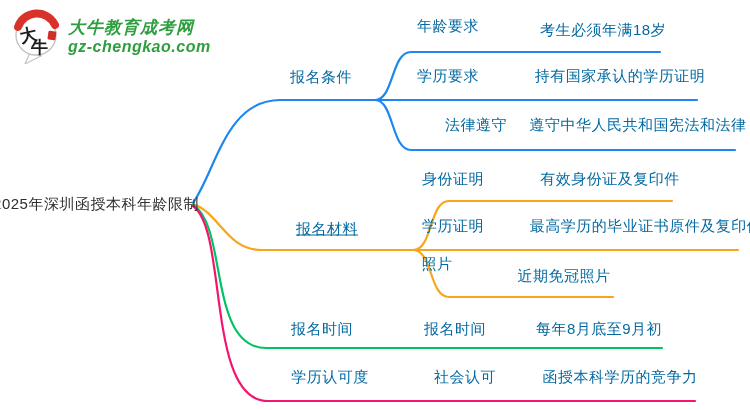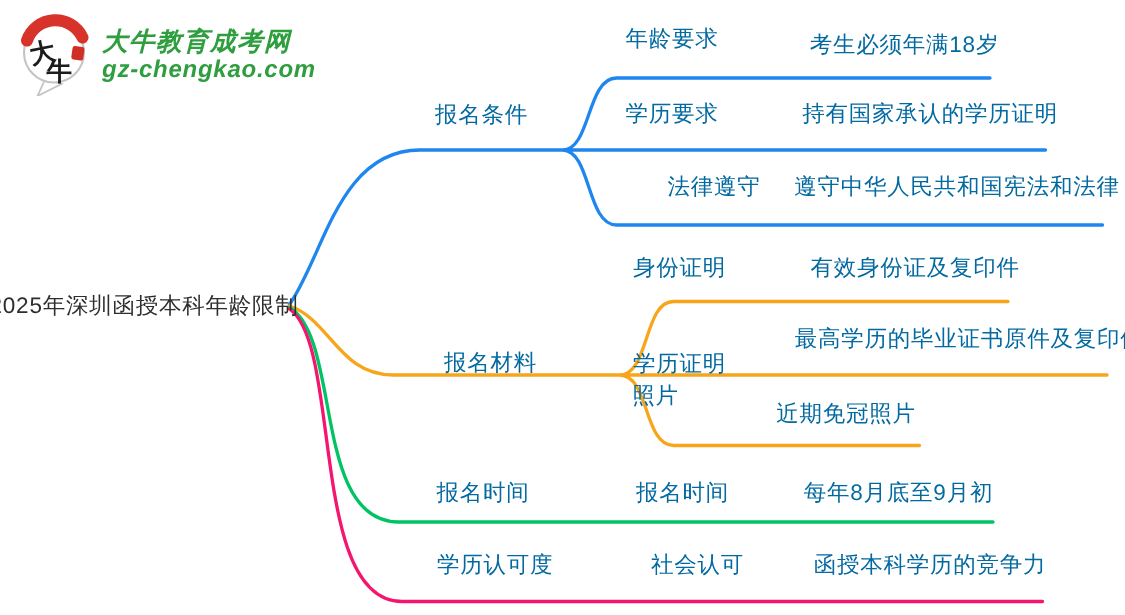--- a/index.html
+++ b/index.html
@@ -66,29 +66,29 @@
     </svg>
     <div class="logo-text">
       <div class="logo-title">大牛教育成考网</div>
       <div class="logo-domain">gz-chengkao.com</div>
     </div>
   </div>
 
   <div class="node root-node" style="left:96px;top:204px;">2025年深圳函授本科年龄限制</div>
 
   <div class="node" style="left:321px;top:77px;">报名条件</div>
-  <div class="node" style="left:327px;top:242px;">报名材料</div>
+  <div class="node" style="left:327px;top:229px;text-decoration:underline;">报名材料</div>
   <div class="node" style="left:322px;top:329px;">报名时间</div>
   <div class="node" style="left:330px;top:377px;">学历认可度</div>
 
   <div class="node" style="left:448px;top:26px;">年龄要求</div>
   <div class="node" style="left:448px;top:76px;">学历要求</div>
   <div class="node" style="left:448px;top:125px;margin-left:28px;">法律遵守</div>
   <div class="node" style="left:453px;top:179px;">身份证明</div>
-  <div class="node" style="left:453px;top:243px;">学历证明</div>
+  <div class="node" style="left:453px;top:226px;">学历证明</div>
   <div class="node" style="left:437px;top:264px;">照片</div>
   <div class="node" style="left:455px;top:329px;">报名时间</div>
   <div class="node" style="left:465px;top:377px;">社会认可</div>
 
   <div class="node" style="left:603px;top:30px;">考生必须年满18岁</div>
   <div class="node" style="left:620px;top:76px;">持有国家承认的学历证明</div>
   <div class="node" style="left:638px;top:125px;">遵守中华人民共和国宪法和法律</div>
   <div class="node" style="left:610px;top:179px;">有效身份证及复印件</div>
   <div class="node" style="left:646px;top:226px;">最高学历的毕业证书原件及复印件</div>
   <div class="node" style="left:564px;top:276px;">近期免冠照片</div>

